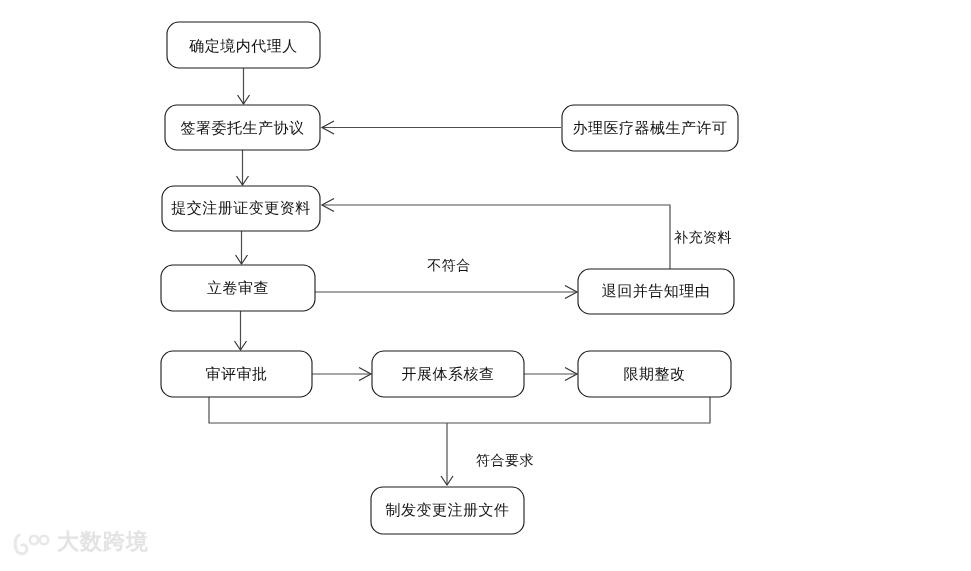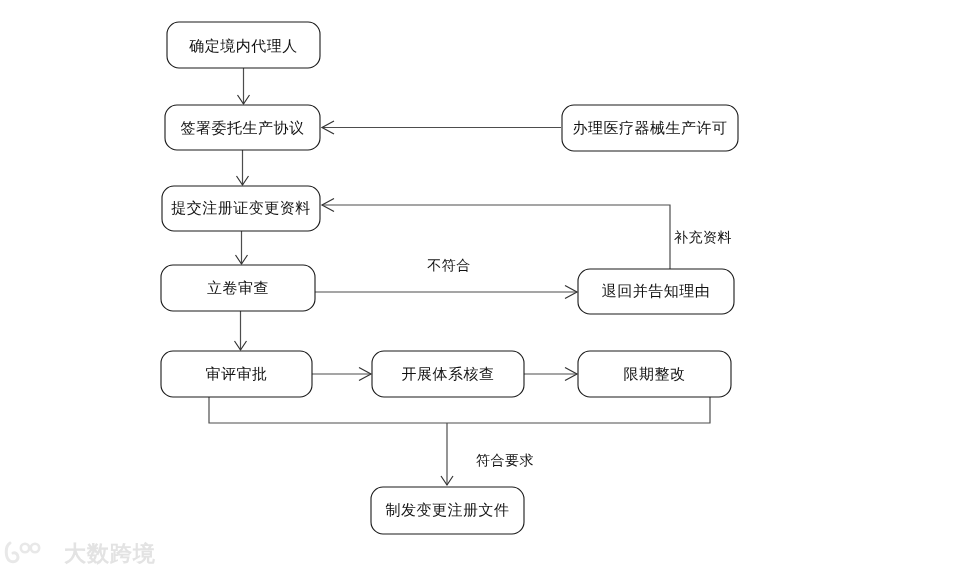--- a/index.html
+++ b/index.html
@@ -49,26 +49,26 @@
     font-family: "DejaVu Sans", "Liberation Sans", sans-serif;
     font-size: 14px;
     fill: #111111;
     text-anchor: middle;
     dominant-baseline: middle;
     letter-spacing: 0.5px;
   }
   
   #watermark {
     position: absolute;
-    left: 4px;
+    left: 13px;
     bottom: 6px;
     height: 34px;
     display: flex;
-    align-items: flex-end;
-    gap: 22px;
+    align-items: flex-start;
+    gap: 6px;
     user-select: none;
   }
   #watermark .wm-mark {
     width: 38px;
     height: 26px;
     position: relative;
   }
   #watermark .wm-text {
     font-family: "DejaVu Sans", "Liberation Sans", sans-serif;
     font-size: 22px;

